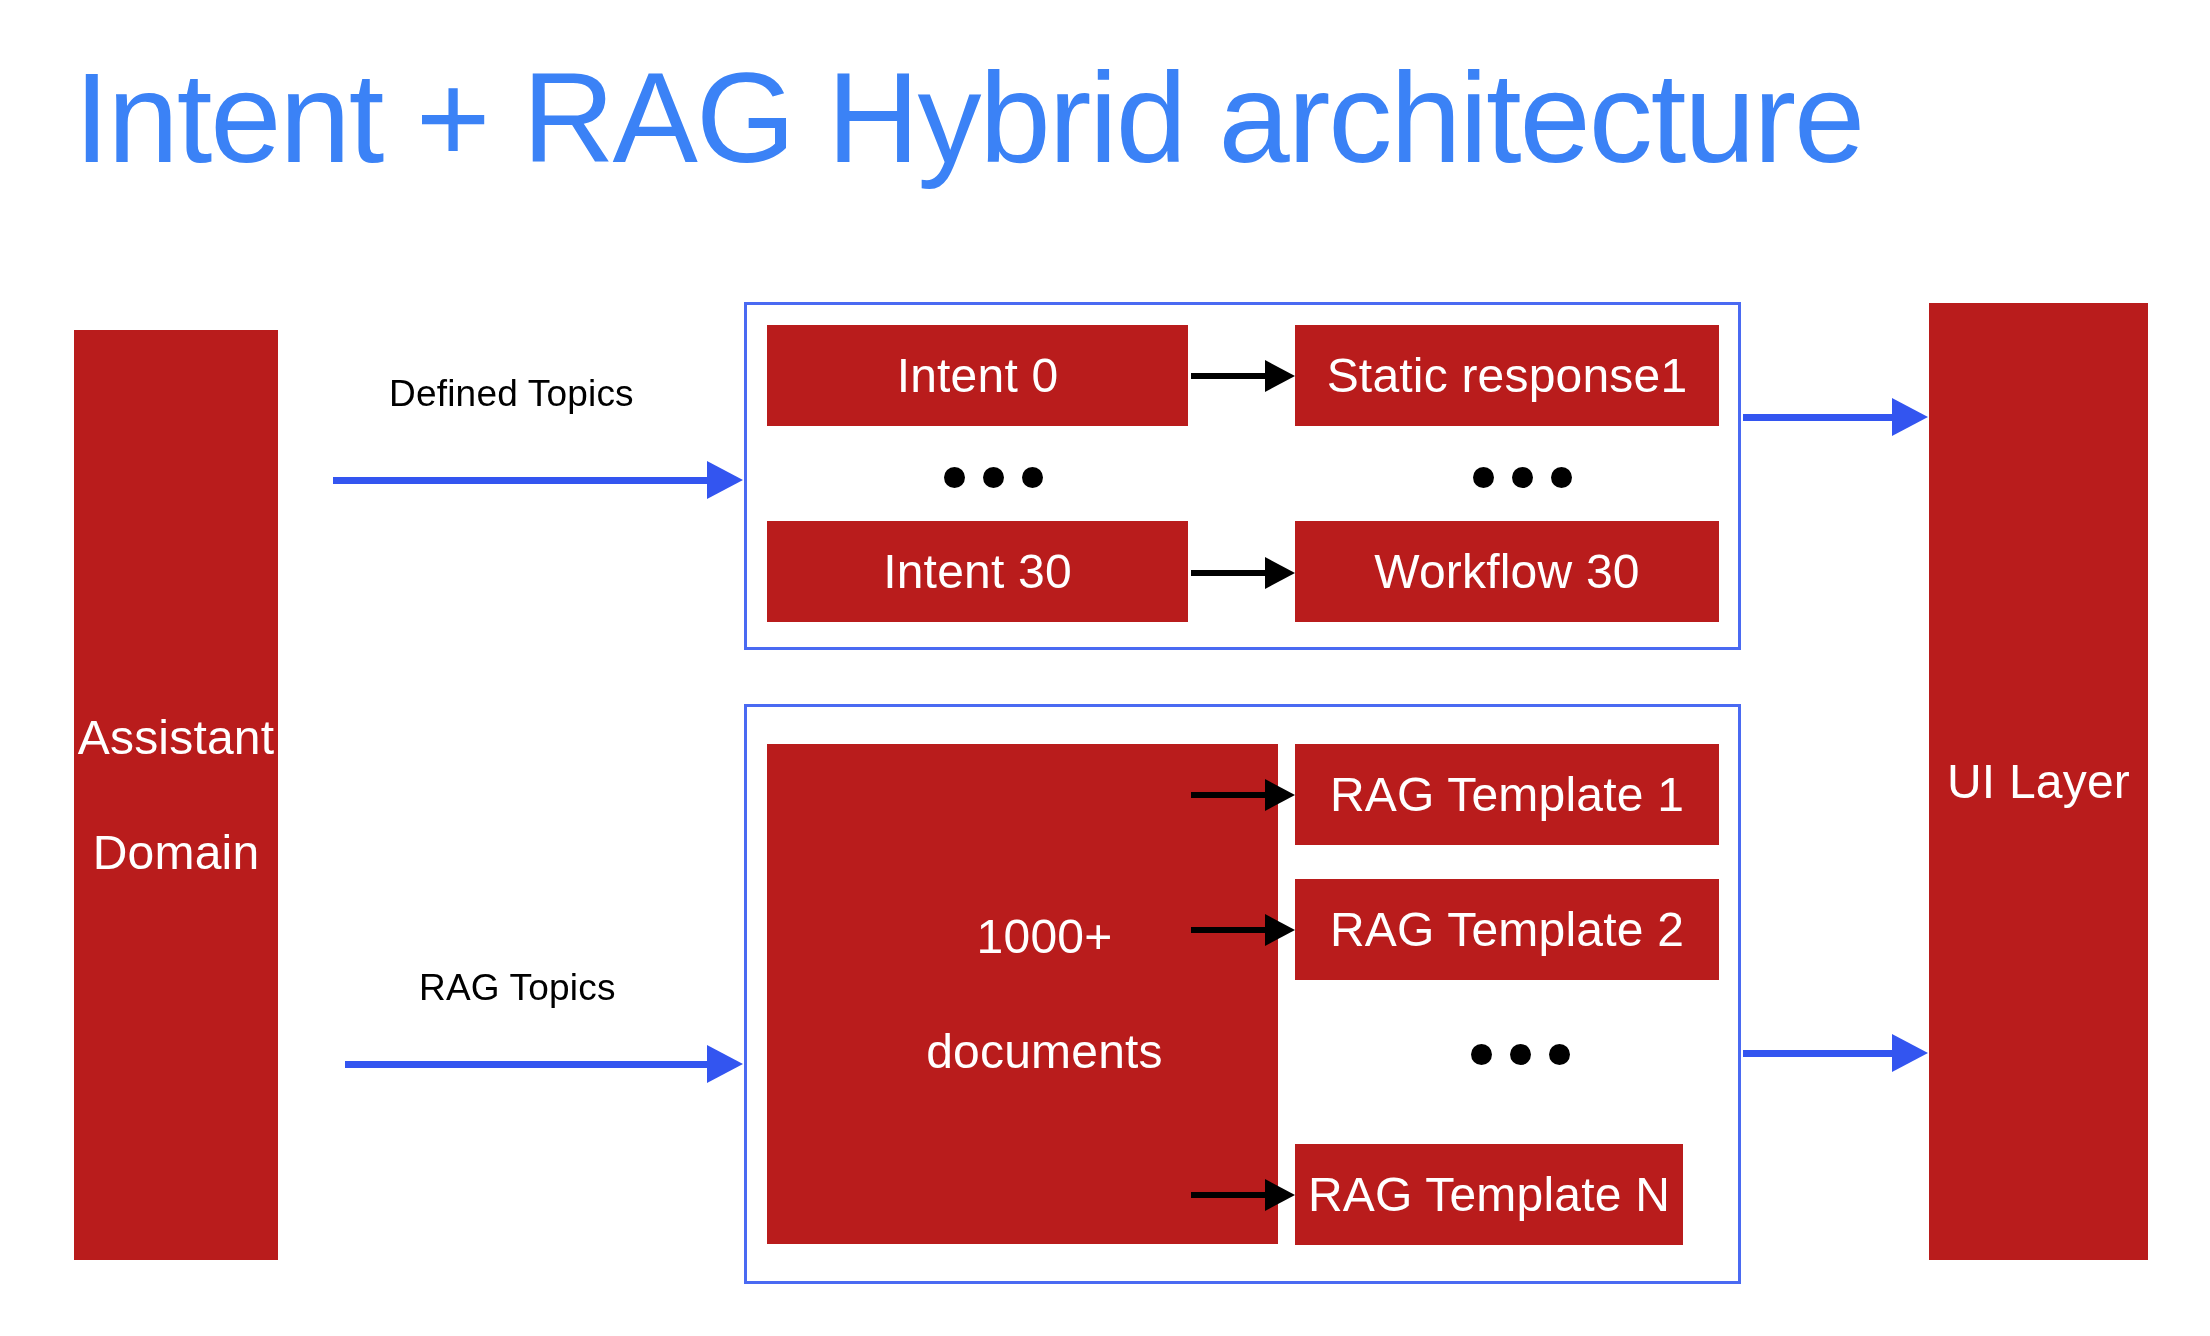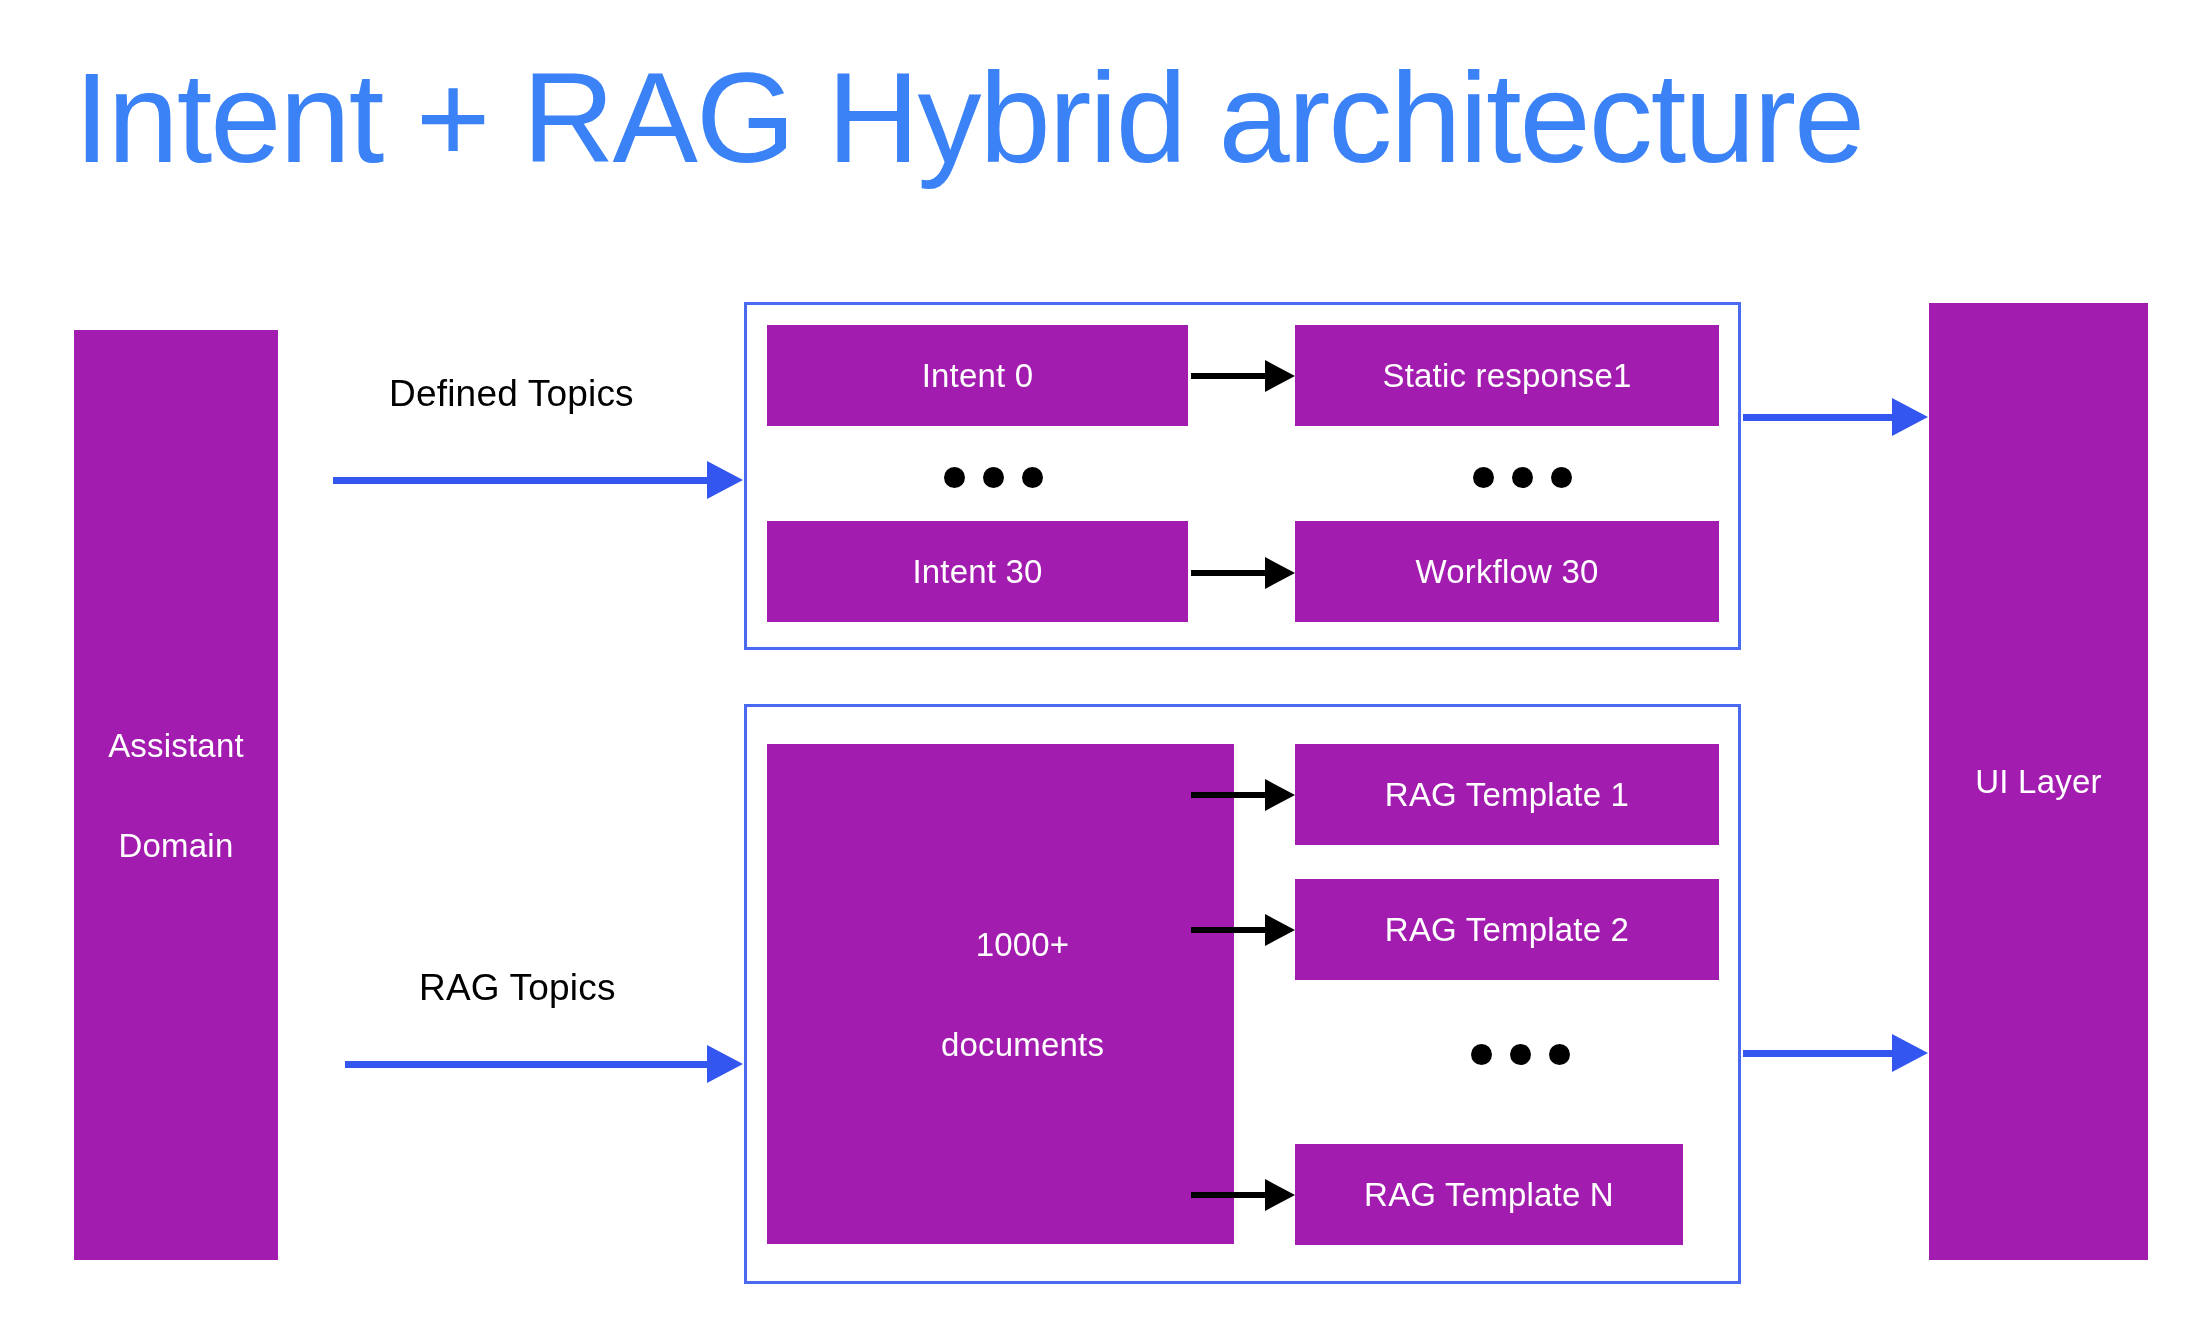--- a/index.html
+++ b/index.html
@@ -29,28 +29,28 @@
     line-height: 140px;
     letter-spacing: -2px;
     color: #3b82f6;
     font-weight: 400;
     white-space: nowrap;
   }
 
   
   .node {
     position: absolute;
-    background: #a21caf;
+    background: #b91c1c;
     color: #ffffff;
     display: flex;
     flex-direction: column;
     align-items: center;
     justify-content: center;
     text-align: center;
-    font-size: 33px;
+    font-size: 48px;
     line-height: 1.0;
     letter-spacing: 0.2px;
     box-sizing: border-box;
   }
   .node .line { display: block; }
   .node .line + .line { margin-top: 67px; }
 
   
   .group-box {
     position: absolute;
@@ -175,21 +175,21 @@
     <span class="line">Workflow 30</span>
   </div>
 
   <div class="arrow-black" style="left:1191px; top:570px; width:104px;">
     <span class="shaft" style="width:78px;"></span>
     <span class="head" style="left:74px;"></span>
   </div>
 
   <div class="group-box" style="left:744px; top:704px; width:997px; height:580px;"></div>
 
-  <div class="node" style="left:767px; top:744px; width:467px; height:500px;padding-left:44px;">
+  <div class="node" style="left:767px; top:744px; width:511px; height:500px;padding-left:44px;">
     <span class="line">1000+</span>
     <span class="line">documents</span>
   </div>
 
   <div class="node" style="left:1295px; top:744px; width:424px; height:101px;">
     <span class="line">RAG Template 1</span>
   </div>
 
   <div class="arrow-black" style="left:1191px; top:792px; width:104px;">
     <span class="shaft" style="width:78px;"></span>

